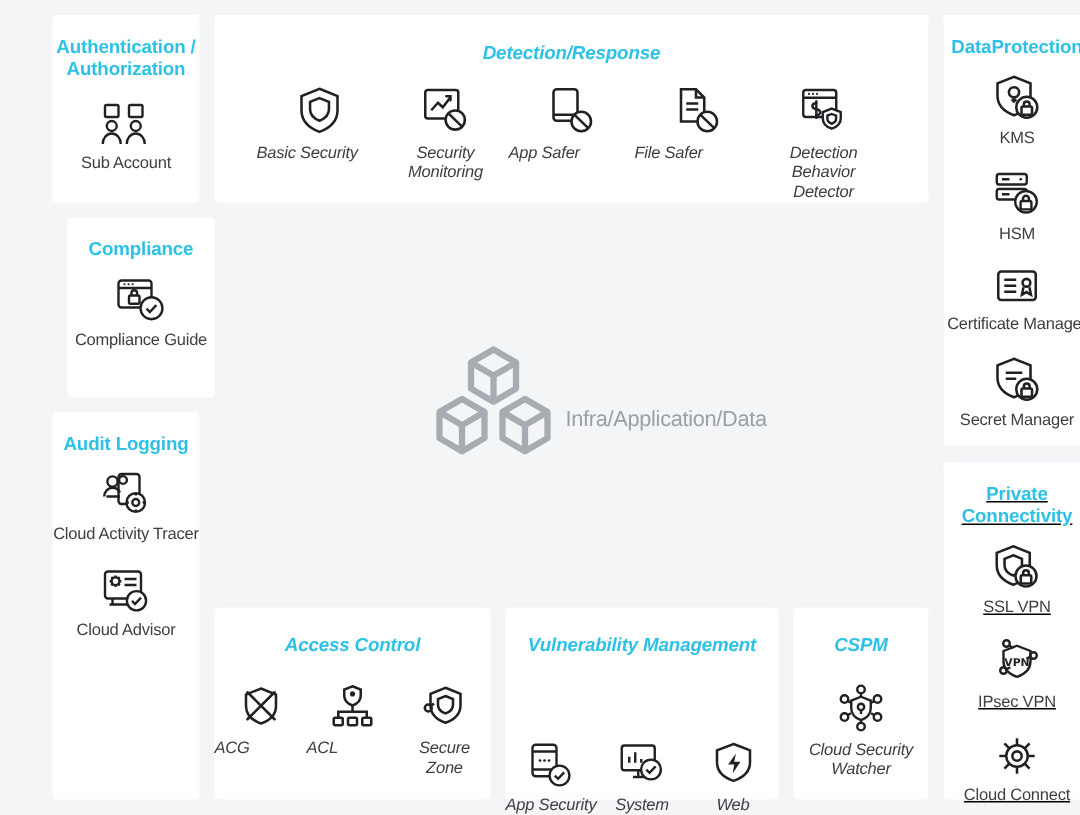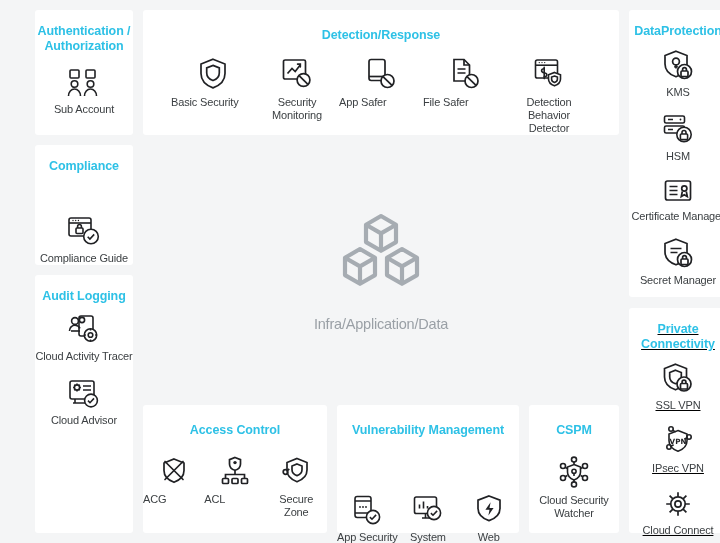--- a/index.html
+++ b/index.html
@@ -62,38 +62,39 @@
     align-items: center;
     width: 100%;
   }
   .col-card .item-icon { margin-bottom: 5px; }
 
   
   .row-card {
     display: flex;
     flex-direction: column;
     align-items: center;
+    font-style: italic;
   }
   .row-card .row-items {
     display: flex;
     flex-direction: row;
     justify-content: center;
     align-items: flex-start;
     width: 100%;
   }
   .row-card .item {
     display: flex;
     flex-direction: column;
     align-items: flex-start;
   }
   .row-card .item-icon { margin-bottom: 6px; }
 
   
   #card-auth        { left: 14px;  top: 10px;  width: 98px;  height: 125px; }
-  #card-compliance  { left: 14px;  top: 145px; width: 98px;  height: 120px; justify-content: space-between; }
+  #card-compliance  { left: 24px;  top: 145px; width: 98px;  height: 120px; }
   #card-audit       { left: 14px;  top: 275px; width: 98px;  height: 258px; }
   #card-detection   { left: 122px; top: 10px;  width: 476px; height: 125px; }
   #card-dataprot    { left: 608px; top: 10px;  width: 98px;  height: 287px; }
   #card-private     { left: 608px; top: 308px; width: 98px;  height: 225px; text-decoration: underline; }
   #card-access      { left: 122px; top: 405px; width: 184px; height: 128px; }
   #card-vuln        { left: 316px; top: 405px; width: 182px; height: 128px; }
   #card-cspm        { left: 508px; top: 405px; width: 90px;  height: 128px; }
 
   #card-auth .card-title,
   #card-compliance .card-title,
@@ -125,21 +126,21 @@
   #card-audit    .item { margin-bottom: 16px; }
 
   
   #center-hub {
     position: absolute;
     left: 260px;
     top: 210px;
     width: 200px;
     height: 130px;
     display: flex;
-    flex-direction: column;
+    flex-direction: row;
     align-items: center;
     justify-content: flex-start;
   }
   #center-hub .hub-label {
     margin-top: 10px;
     color: #9aa0a6;
     font-size: 14.5px;
     text-align: center;
     letter-spacing: -0.2px;
   }

